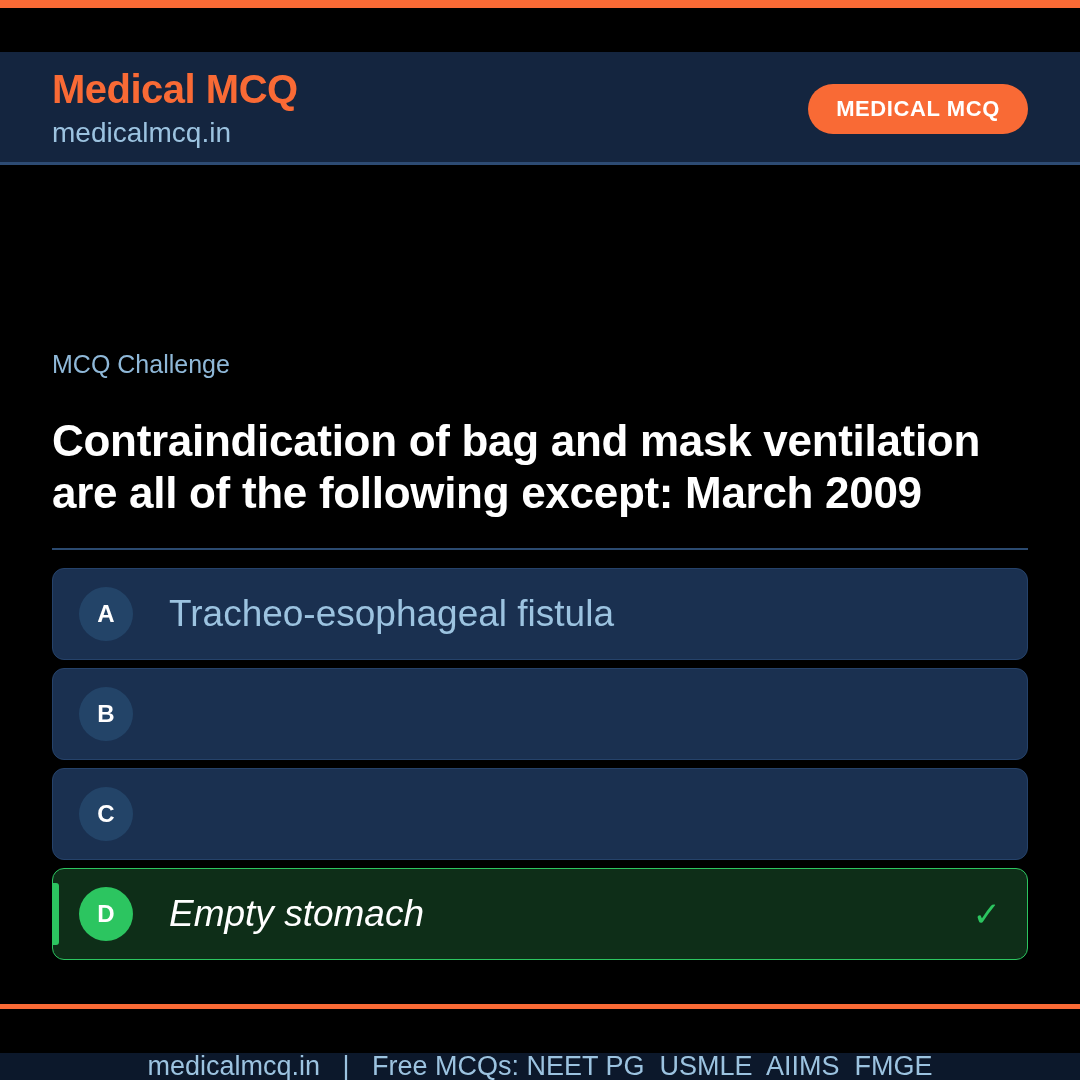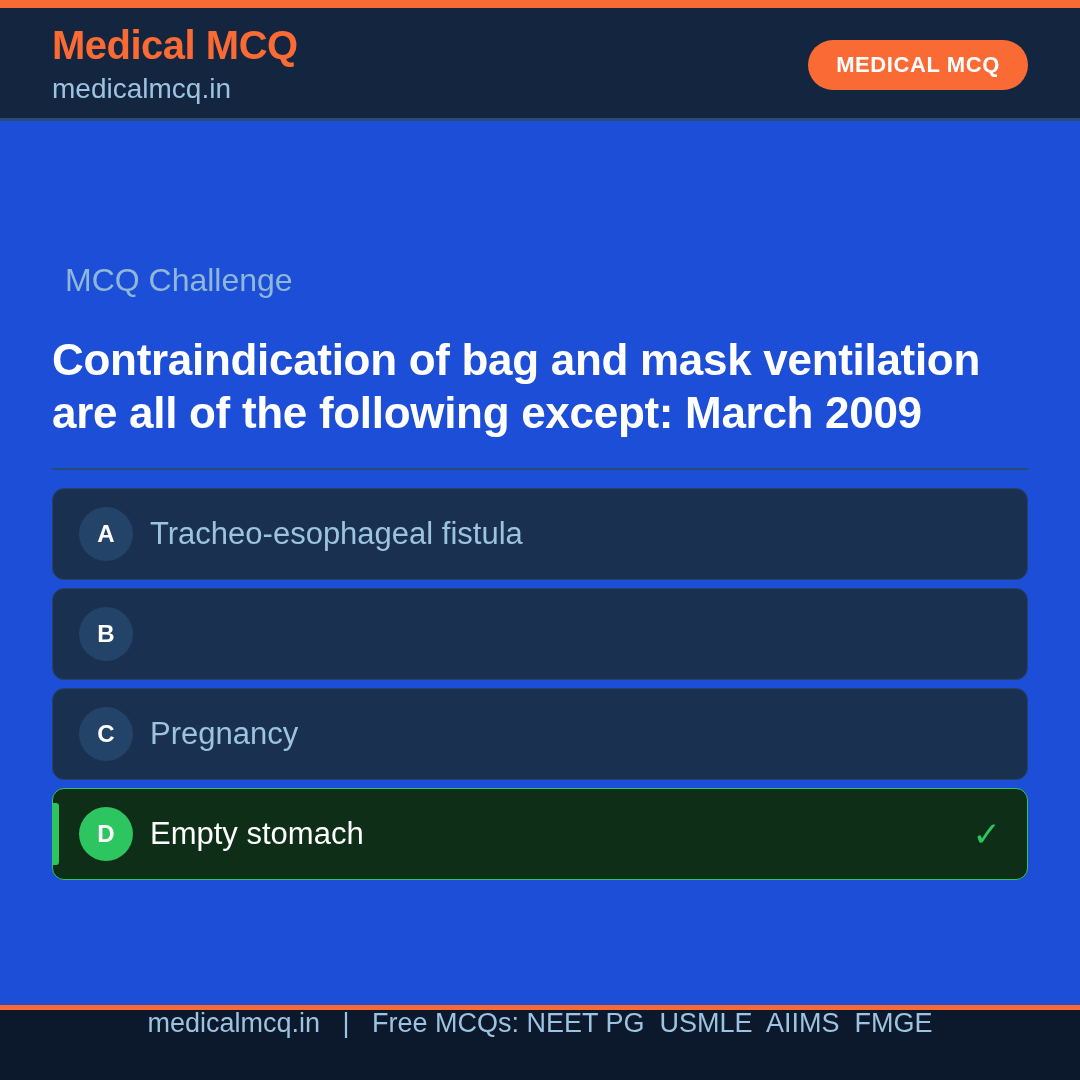--- a/index.html
+++ b/index.html
@@ -12,21 +12,22 @@
     background: #0e1c31;
     font-family: "Liberation Sans", sans-serif;
     overflow: hidden;
   }
   .page {
     position: relative;
     width: 1080px;
     height: 1080px;
     display: flex;
     flex-direction: column;
-    background: #1d4ed8;
+    background: #000000;
+    gap: 44px;
   }
 
   
   .top-accent {
     height: 8px;
     width: 100%;
     background: #f96a35;
     flex: 0 0 auto;
   }
 
@@ -91,24 +92,23 @@
     box-sizing: border-box;
     display: flex;
     flex-direction: column;
     position: relative;
   }
   .q-block {
     margin-top: 142px;
   }
   .kicker {
     color: #8fb8d8;
-    font-size: 32px;
+    font-size: 25px;
     line-height: 1.1;
     margin-bottom: 14px;
-    margin-left: 13px;
   }
   .question {
     color: #ffffff;
     font-size: 44px;
     font-weight: bold;
     line-height: 1.20;
     letter-spacing: -0.3px;
     max-width: 985px;
     margin-top: 36px;
   }
@@ -148,23 +148,23 @@
     background: #244straight;
     background: #234468;
     color: #ffffff;
     font-size: 24px;
     font-weight: bold;
     display: flex;
     align-items: center;
     justify-content: center;
   }
   .option .otext {
-    margin-left: 17px;
+    margin-left: 36px;
     color: #9cc3e0;
-    font-size: 31px;
+    font-size: 37px;
     line-height: 1.1;
     flex: 1 1 auto;
   }
   .option .tick {
     flex: 0 0 auto;
     color: #2cc560;
     font-size: 34px;
     line-height: 1;
     margin-left: 16px;
     visibility: hidden;
@@ -184,20 +184,21 @@
     width: 6px;
     background: #2cc560;
     border-radius: 0 3px 3px 0;
   }
   .option.correct .letter {
     background: #2cc560;
     color: #ffffff;
   }
   .option.correct .otext {
     color: #ffffff;
+    font-style: italic;
   }
   .option.correct .tick {
     visibility: visible;
   }
 
   
   .footer-accent {
     height: 5px;
     width: 100%;
     background: #f96a35;
@@ -252,21 +253,20 @@
 
       <div class="option">
         <div class="accent-bar"></div>
         <div class="letter">B</div>
         <div class="tick">✓</div>
       </div>
 
       <div class="option">
         <div class="accent-bar"></div>
         <div class="letter">C</div>
-        <div class="otext">Pregnancy</div>
         <div class="tick">✓</div>
       </div>
 
       <div class="option correct">
         <div class="accent-bar"></div>
         <div class="letter">D</div>
         <div class="otext">Empty stomach</div>
         <div class="tick">✓</div>
       </div>
 

